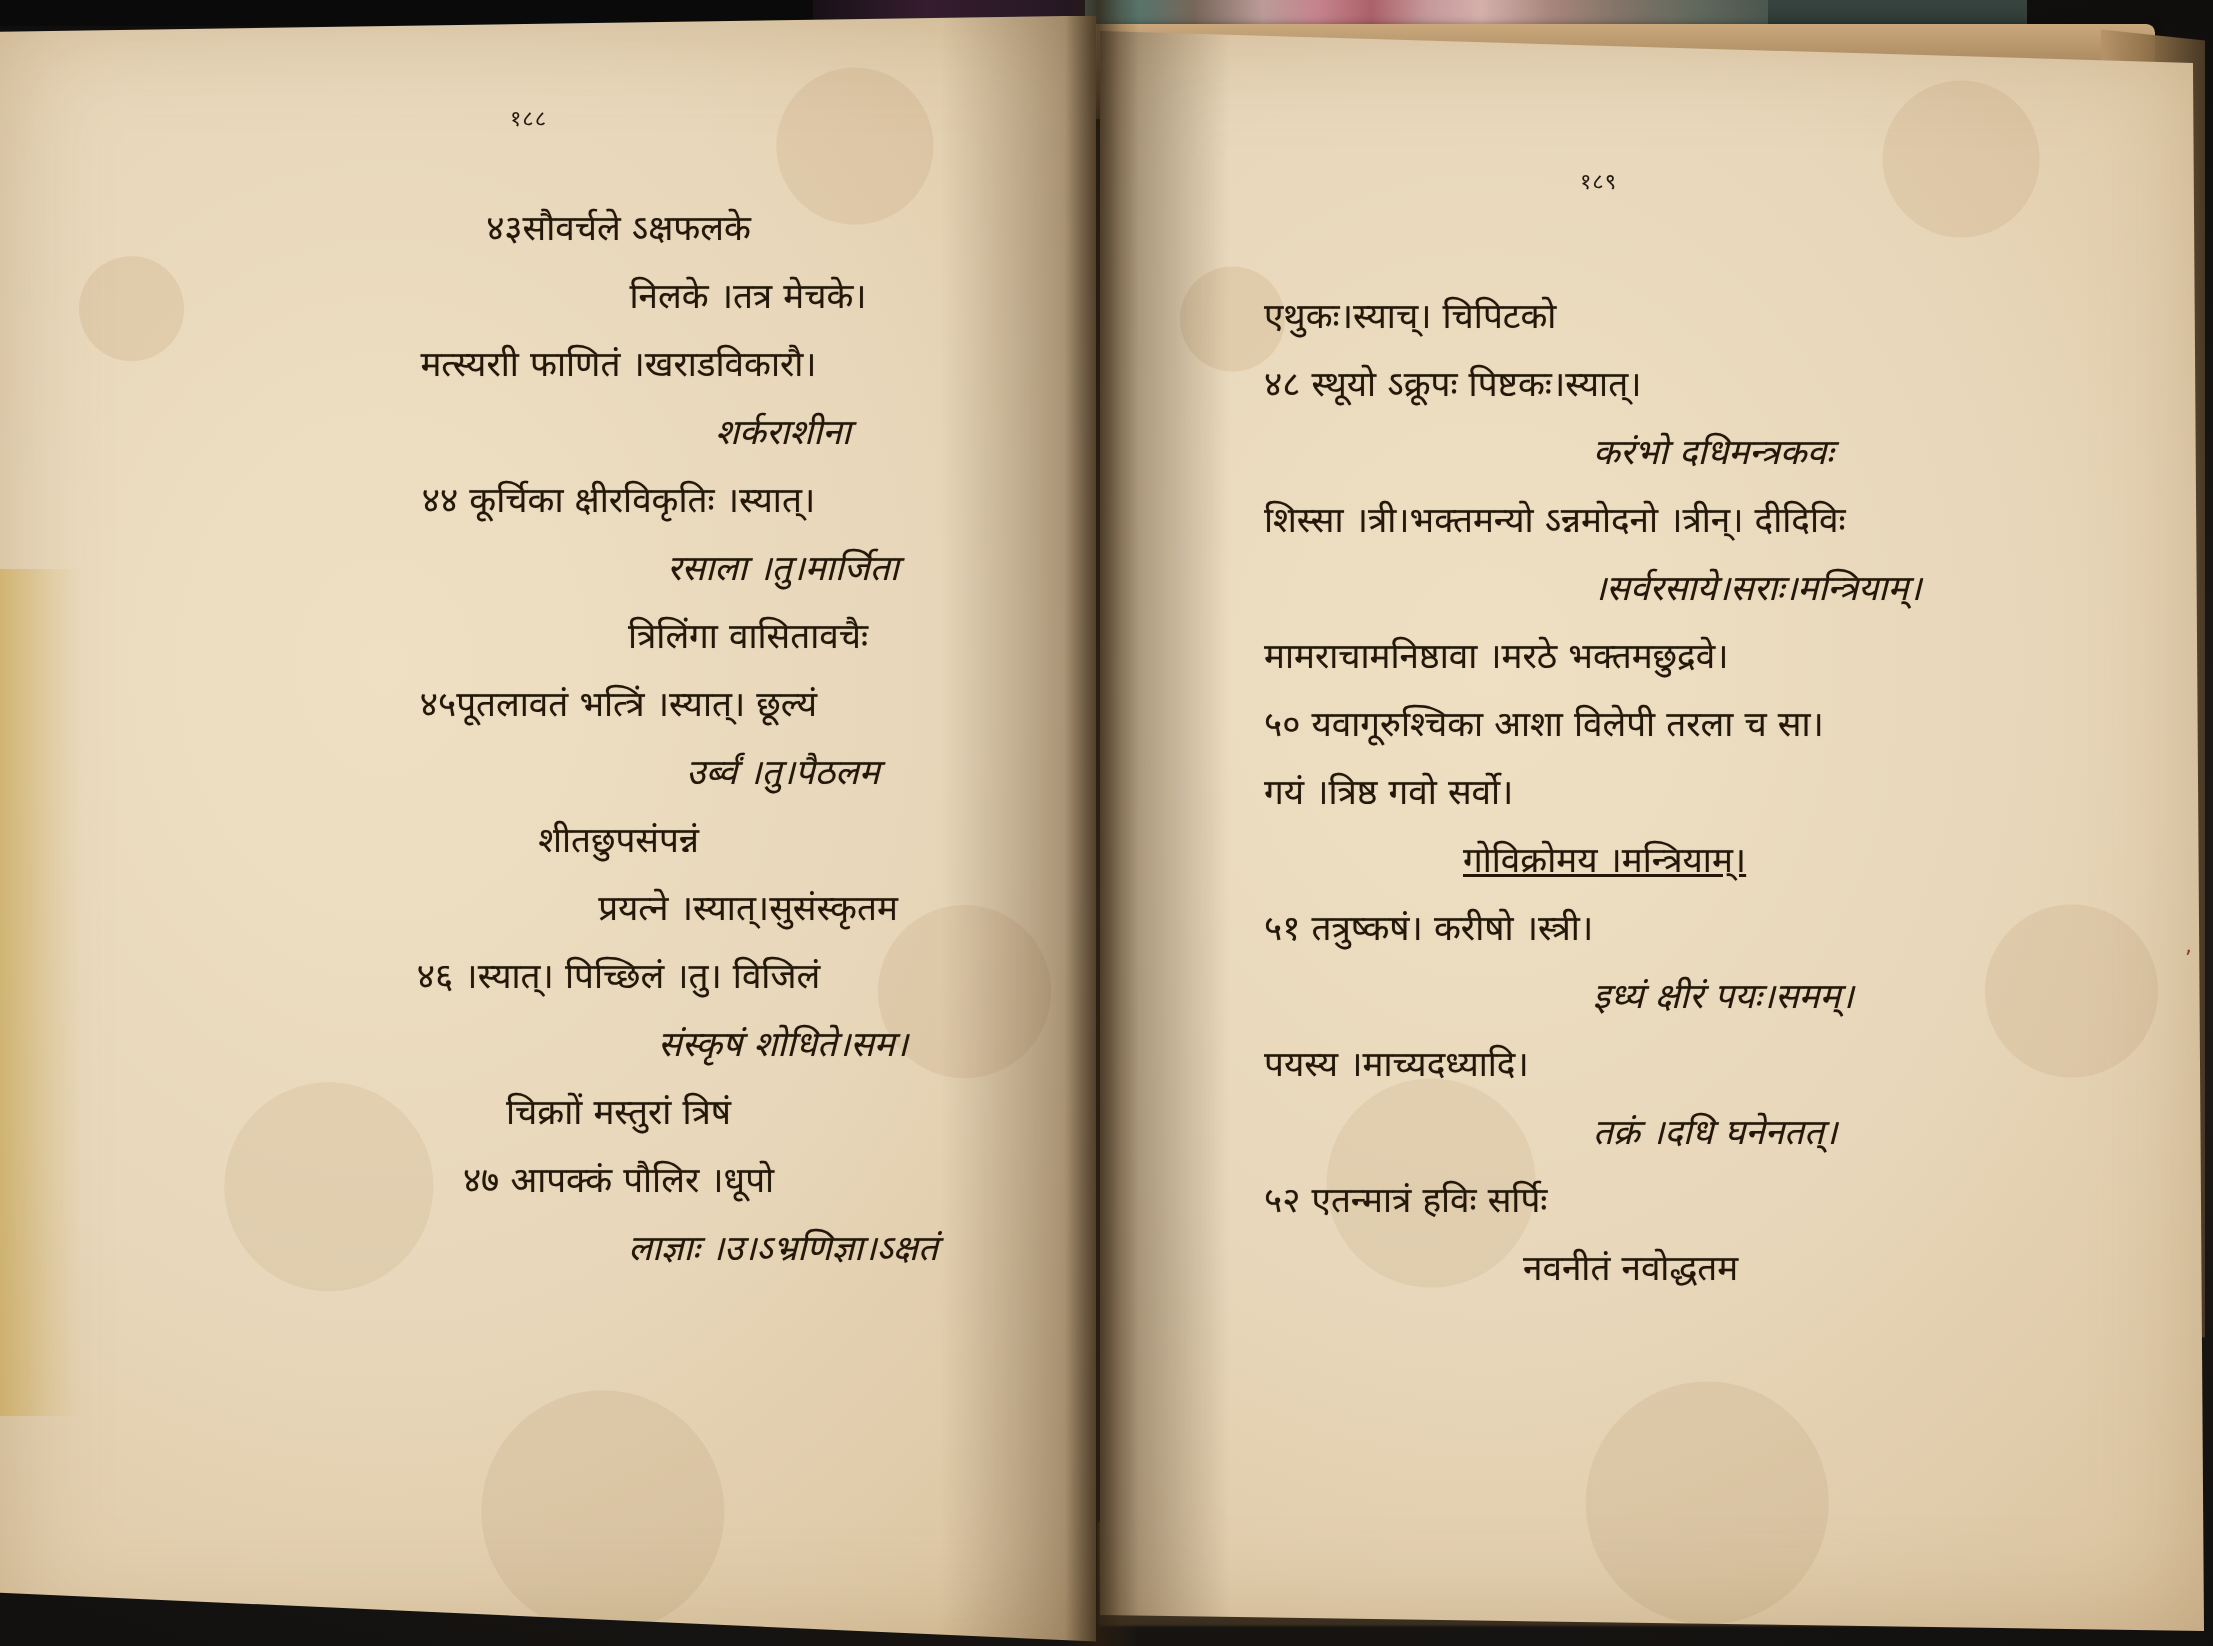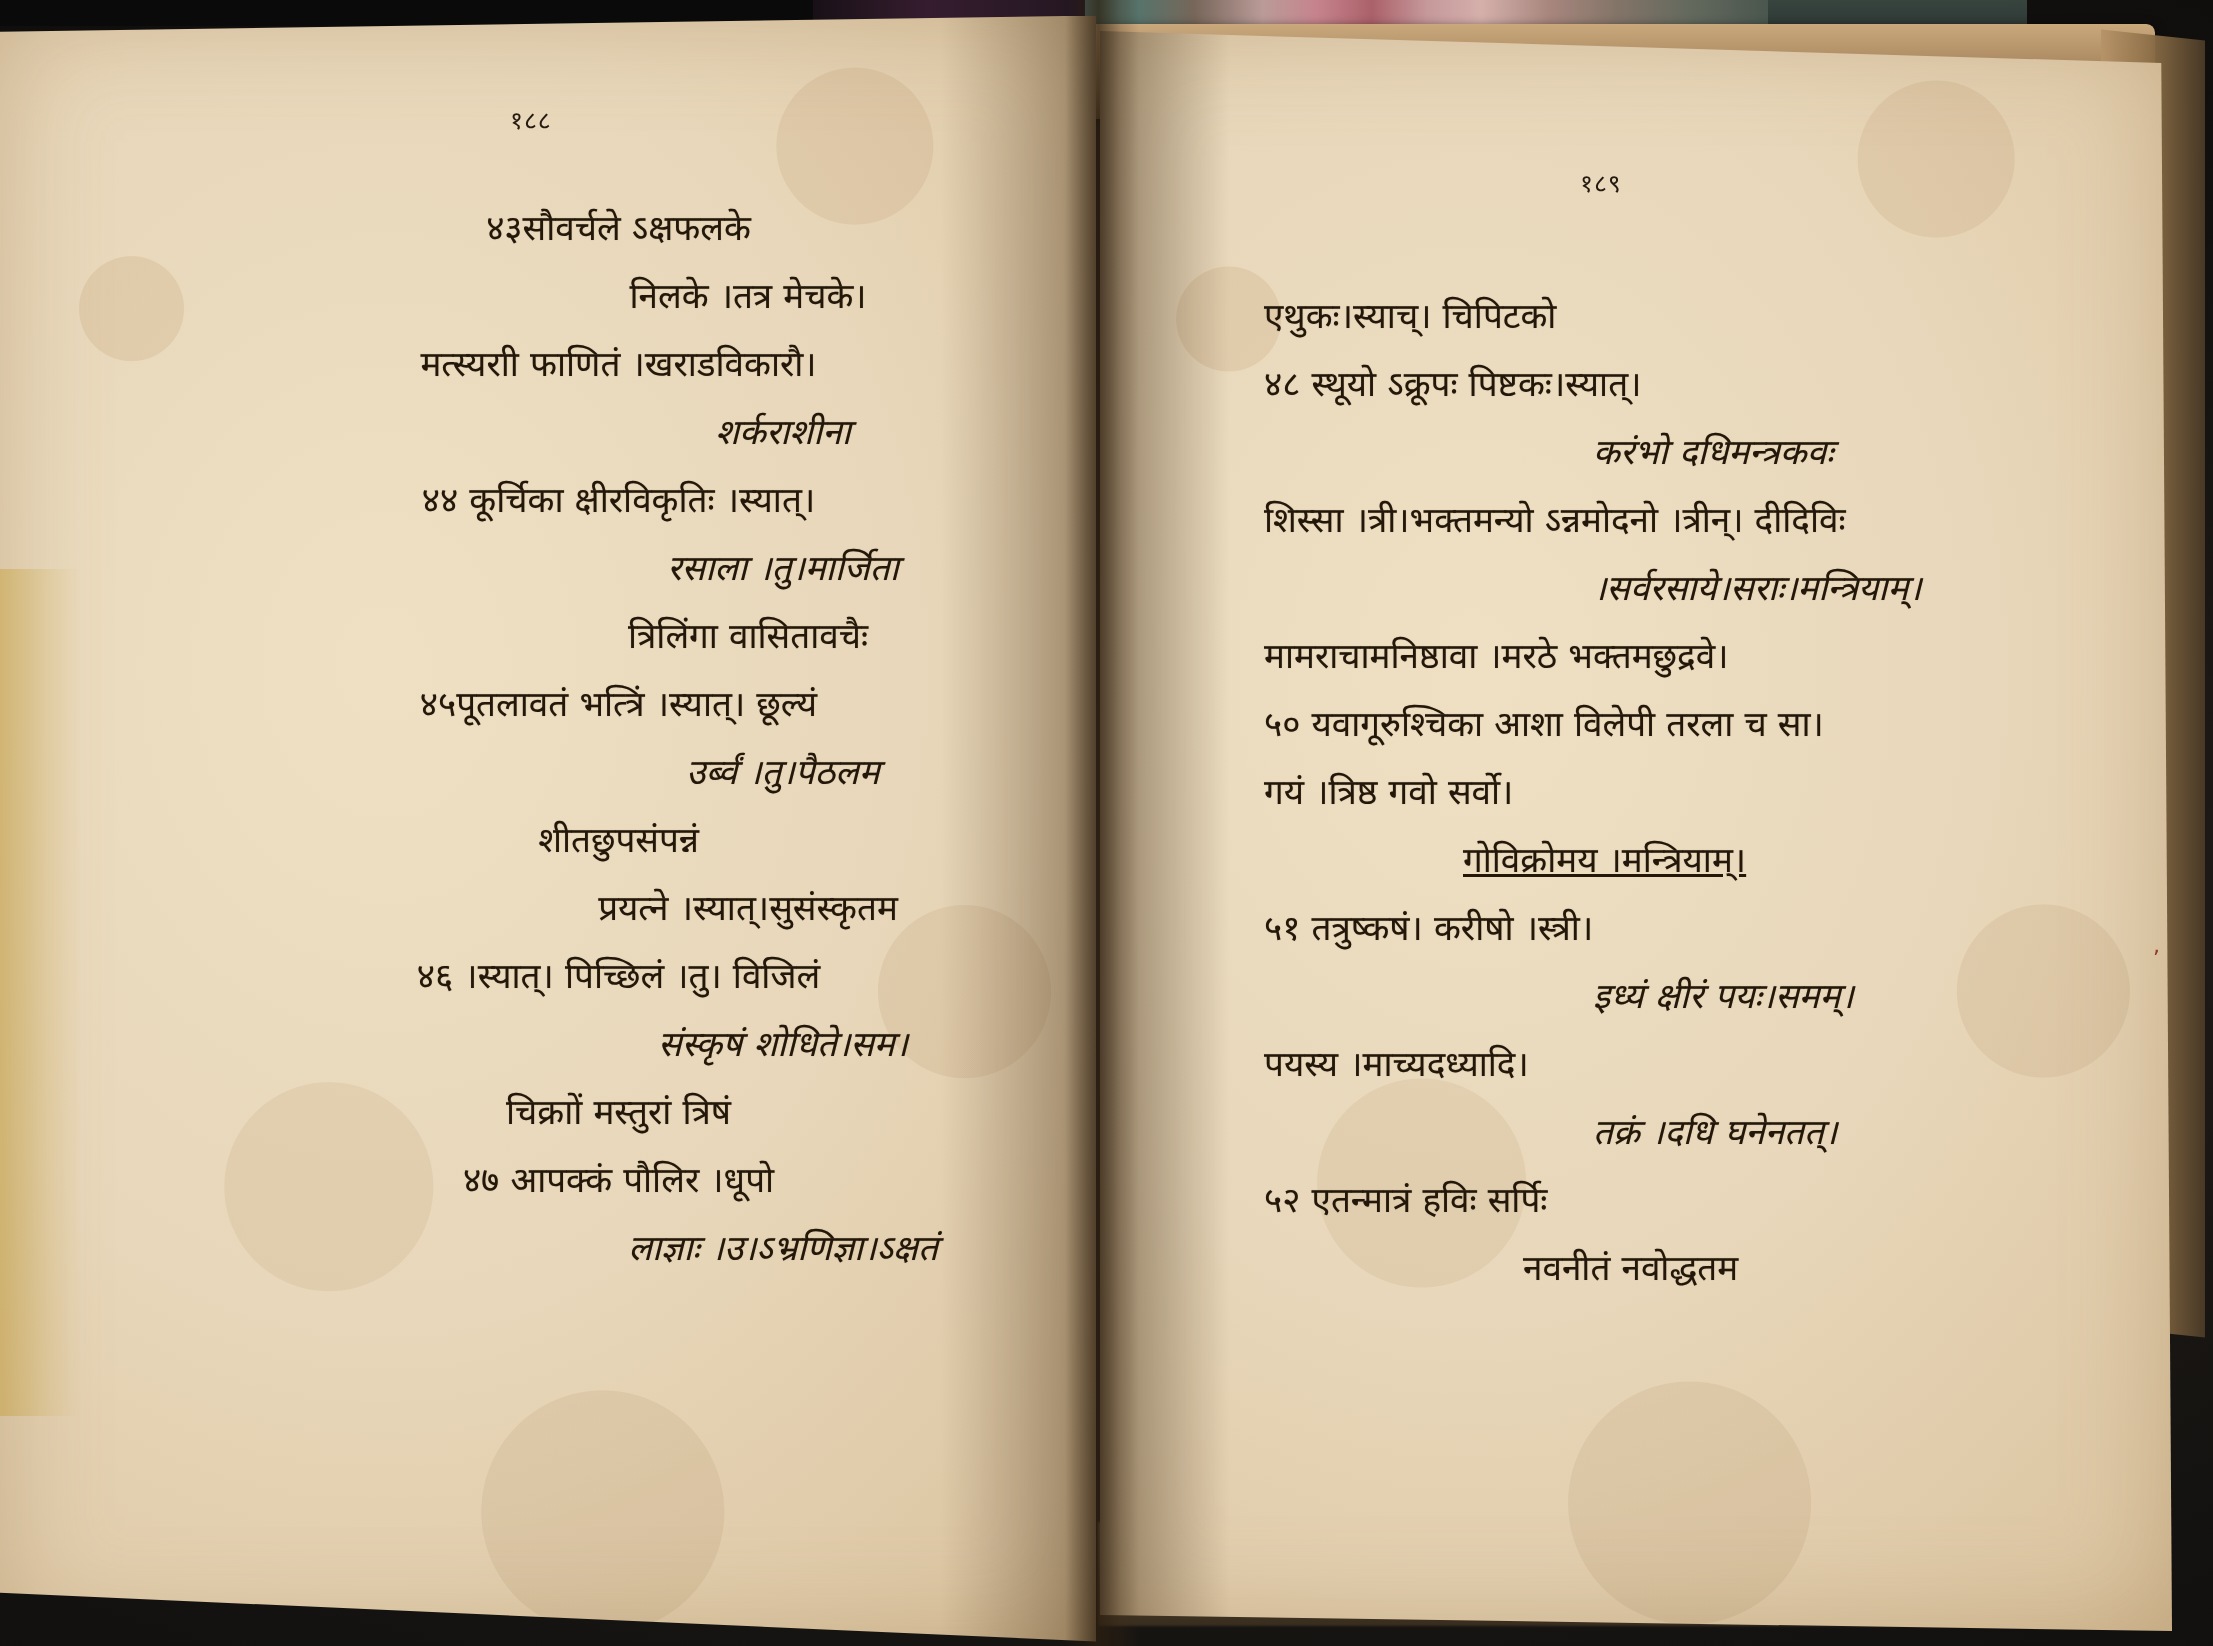--- a/index.html
+++ b/index.html
@@ -122,20 +122,21 @@
     height: 1626px;
     clip-path: polygon(0% 1%, 100% 0%, 100% 100%, 0% 97%);
   }
   .page-right {
     left: 1100px;
     top: 31px;
     width: 1072px;
     height: 1600px;
     clip-path: polygon(0% 0%, 99% 2%, 100% 100%, 0% 99%);
     border-radius: 0 5.2px 0 0;
+    padding-left: 32px;
   }
 
   
   .grain {
     position: absolute;
     inset: 0;
     pointer-events: none;
     background-image:
       radial-gradient(circle at 12% 18%, rgba(180,140,80,.18) 0 52px, transparent 53px),
       radial-gradient(circle at 78% 8%,  rgba(175,135,78,.15) 0 78px, transparent 79px),
@@ -175,21 +176,21 @@
     width: 74px;
     height: 1646px;
     background: linear-gradient(90deg, rgba(60,42,22,.0) 0%, rgba(45,31,16,.72) 45%, rgba(60,42,22,.25) 75%, rgba(60,42,22,0) 100%);
     pointer-events: none;
   }
 
   
   .folio {
     position: absolute;
     font-family: "DejaVu Sans", sans-serif;
-    font-size: 25px;
+    font-size: 22px;
     color: #241a10;
     letter-spacing: 0.9px;
   }
   .textblock {
     position: absolute;
     font-family: "DejaVu Sans", sans-serif;
     color: #1f150c;
   }
   .ln {
     font-size: 35px;

